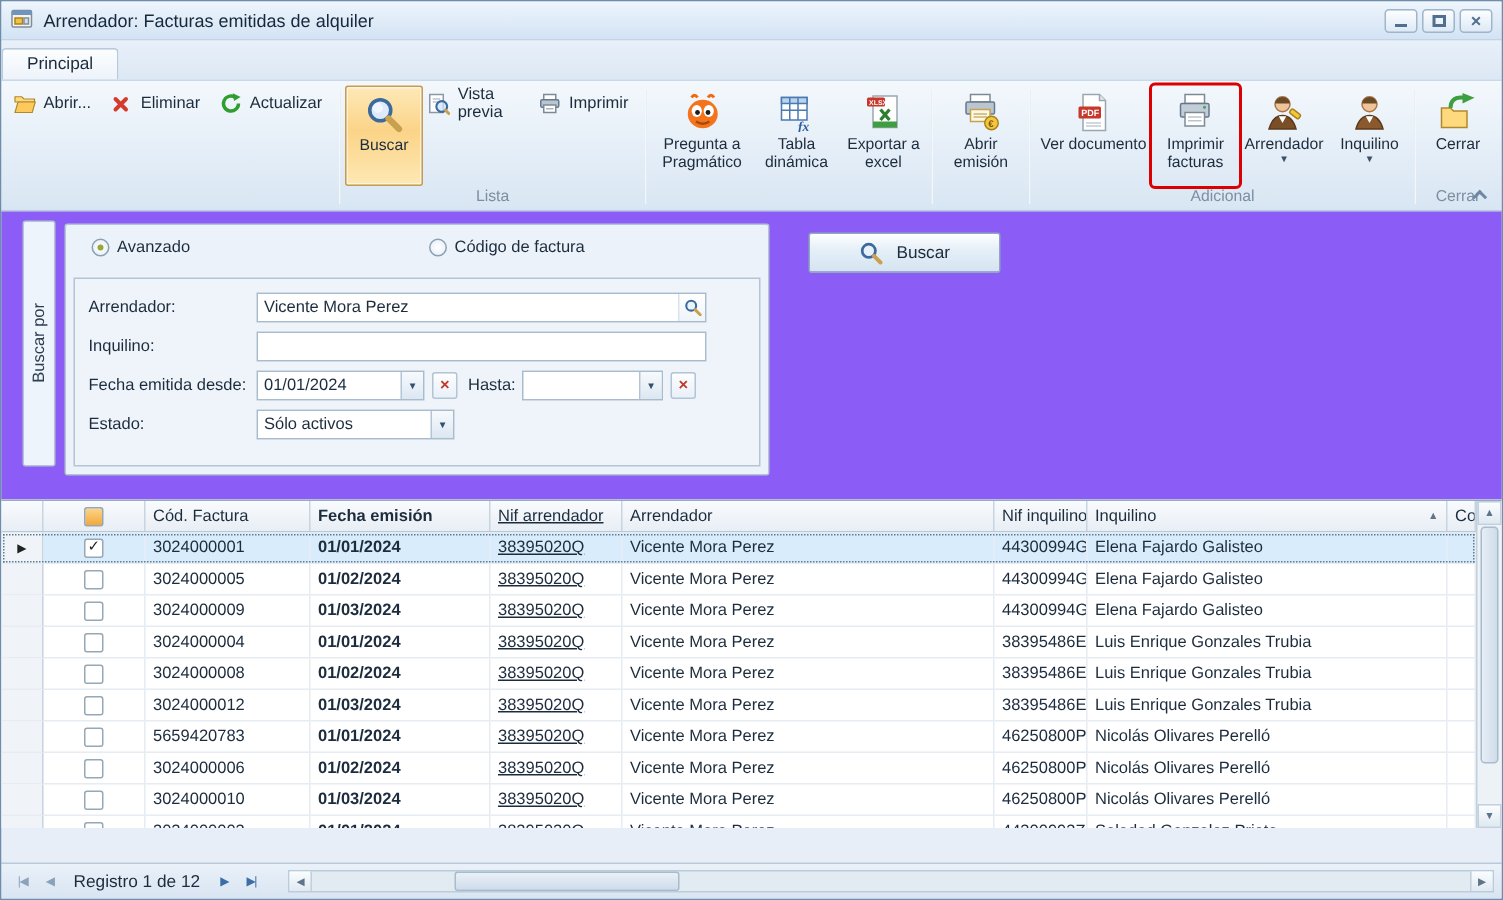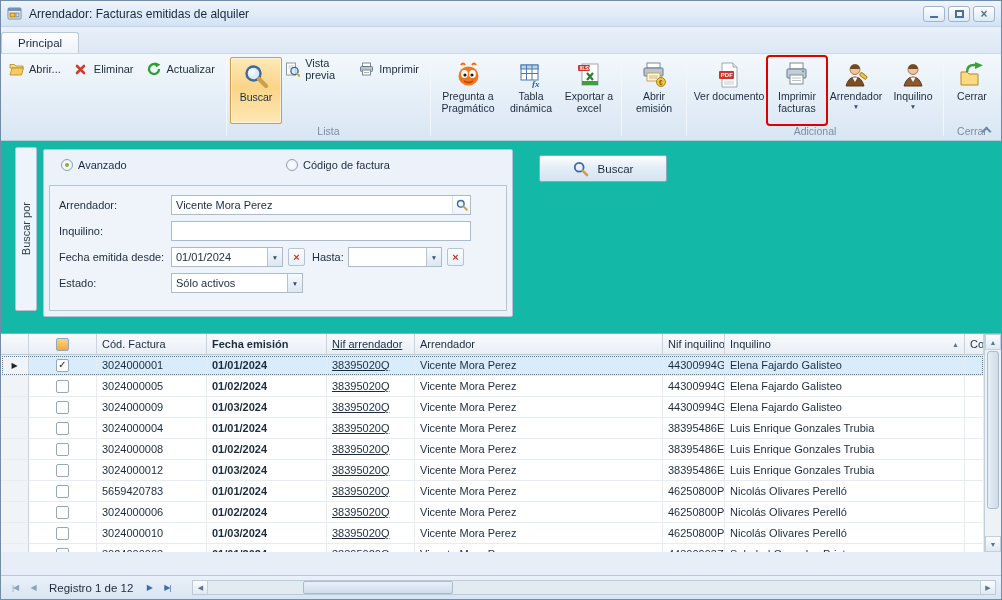--- a/index.html
+++ b/index.html
@@ -35,21 +35,21 @@
   .bigbtn .ic { height:29px; display:flex; align-items:center; }
   .bigbtn .cap { line-height:12px; margin-top:1px; }
   .bigbtn.sel { background:linear-gradient(#fde9b8,#fbd488 45%,#fde8b4); border:1px solid #c89b4e; box-shadow:inset 0 0 0 1px rgba(255,255,255,.55); }
   .bigbtn.hl { outline:2px solid #dd0000; }
   .w66 { width:68px; } .w76 { width:78px; } .w60 { width:60px; } .w54 { width:54px; } .w48 { width:50px; }
   .ddarrow { font-size:6.5px; color:#3c5068; margin-top:2px; line-height:6px; }
   .collapse-chevron { position:absolute; right:10px; bottom:6px; width:10px; height:9px; cursor:default; }
   .collapse-chevron::before { content:""; position:absolute; left:2px; top:3px; width:5px; height:5px; border-top:2px solid #6e87a3; border-right:2px solid #6e87a3; transform:rotate(-45deg); }
 
   
-  .searchpanel { height:192px; position:relative; background:#14b8a6; flex:none; }
+  .searchpanel { height:192px; position:relative; background:#8b5cf6; flex:none; }
   .side-tab { position:absolute; left:14px; top:6px; width:22px; height:164px; border:1px solid #b3c4d4; background:#eef4fb; display:flex; align-items:center; justify-content:center; border-radius:2px; }
   .side-tab span { writing-mode:vertical-rl; transform:rotate(180deg); font-size:11px; color:#2c3e50; }
   .outerbox { position:absolute; left:42px; top:8px; width:470px; height:168px; border:1px solid #b3c4d4; background:#ecf2f9; border-radius:2px; }
   .innerbox { position:absolute; left:48px; top:44px; width:458px; height:126px; border:1px solid #b3c4d4; background:#eef4fa; }
   .radio-item { position:absolute; display:flex; align-items:center; gap:5px; }
   .radio { width:12px; height:12px; border-radius:50%; border:1px solid #8aa0b5; background:radial-gradient(#ffffff,#e4edf6); position:relative; flex:none; }
   .radio.sel::after { content:""; position:absolute; inset:3px; border-radius:50%; background:#96a836; }
   .flabel { position:absolute; }
   .tbox { position:absolute; height:20px; border:1px solid #a9bccd; background:#fff; display:flex; align-items:center; padding:0 4px; }
   .tval { flex:1; white-space:nowrap; overflow:hidden; }

